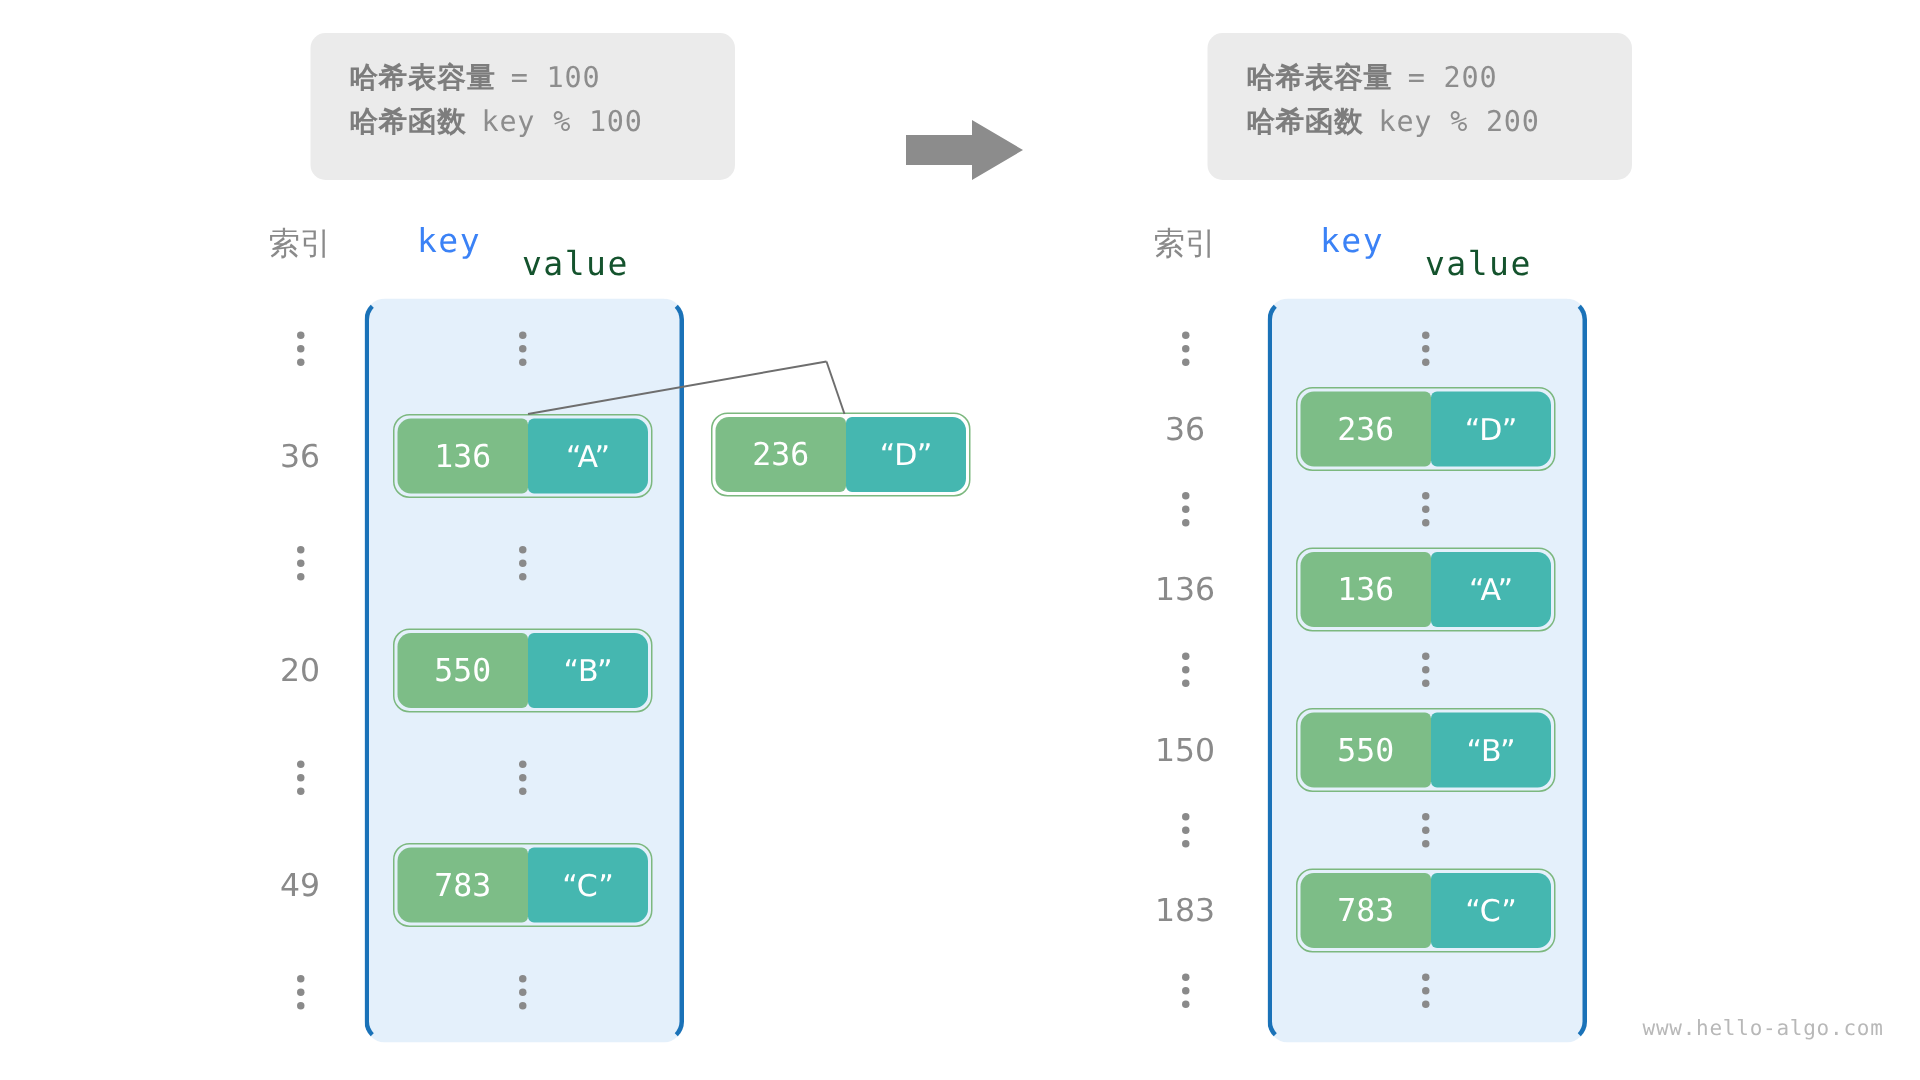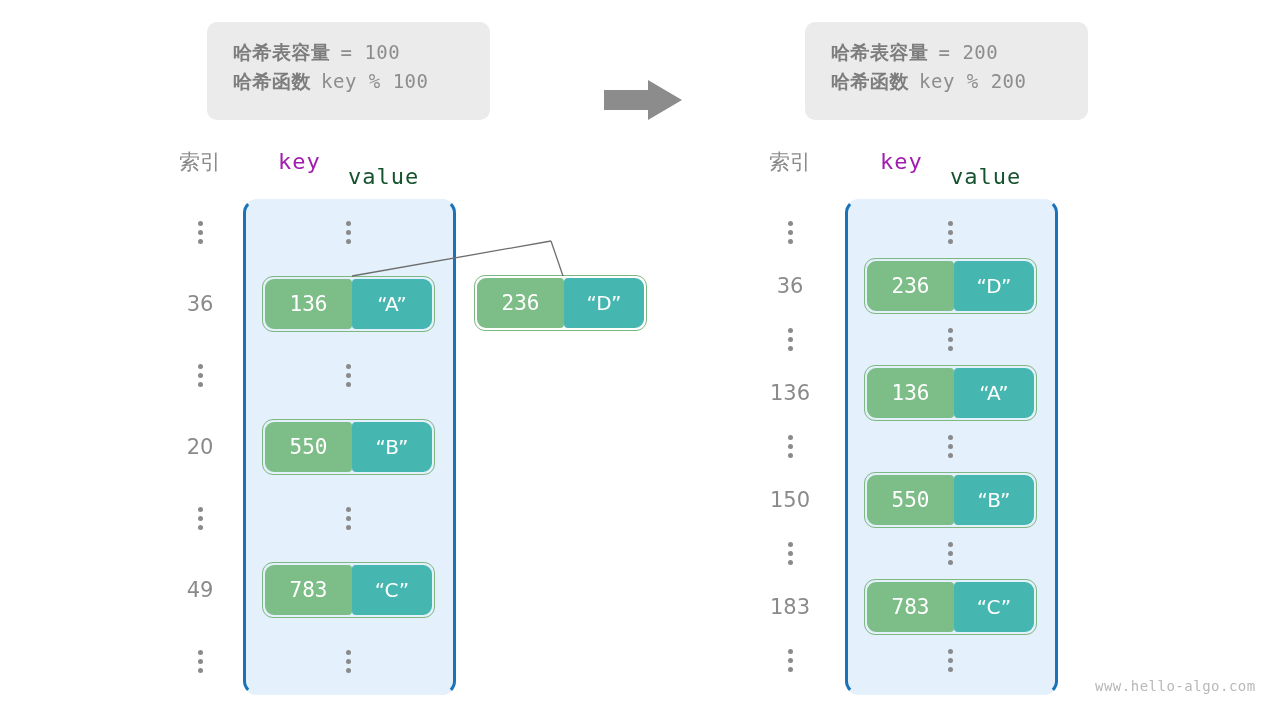--- a/index.html
+++ b/index.html
@@ -66,21 +66,21 @@
     text-align: center;
     white-space: pre;
   }
   .head-kv {
     position: absolute;
     font-family: "DejaVu Sans Mono", "Liberation Mono", monospace;
     font-size: 22px;
     white-space: pre;
     letter-spacing: 1px;
   }
-  .head-key { color: #a21caf; }
+  .head-key { color: #3b82f6; }
   .head-value { color: #14532d; margin-top: 15px; }
 
   
   .bucket {
     position: absolute;
     background: #e4f0fb;
     border-left: 3px solid #1a72b8;
     border-right: 3px solid #1a72b8;
     border-top: 3px solid transparent;
     border-bottom: 3px solid transparent;

